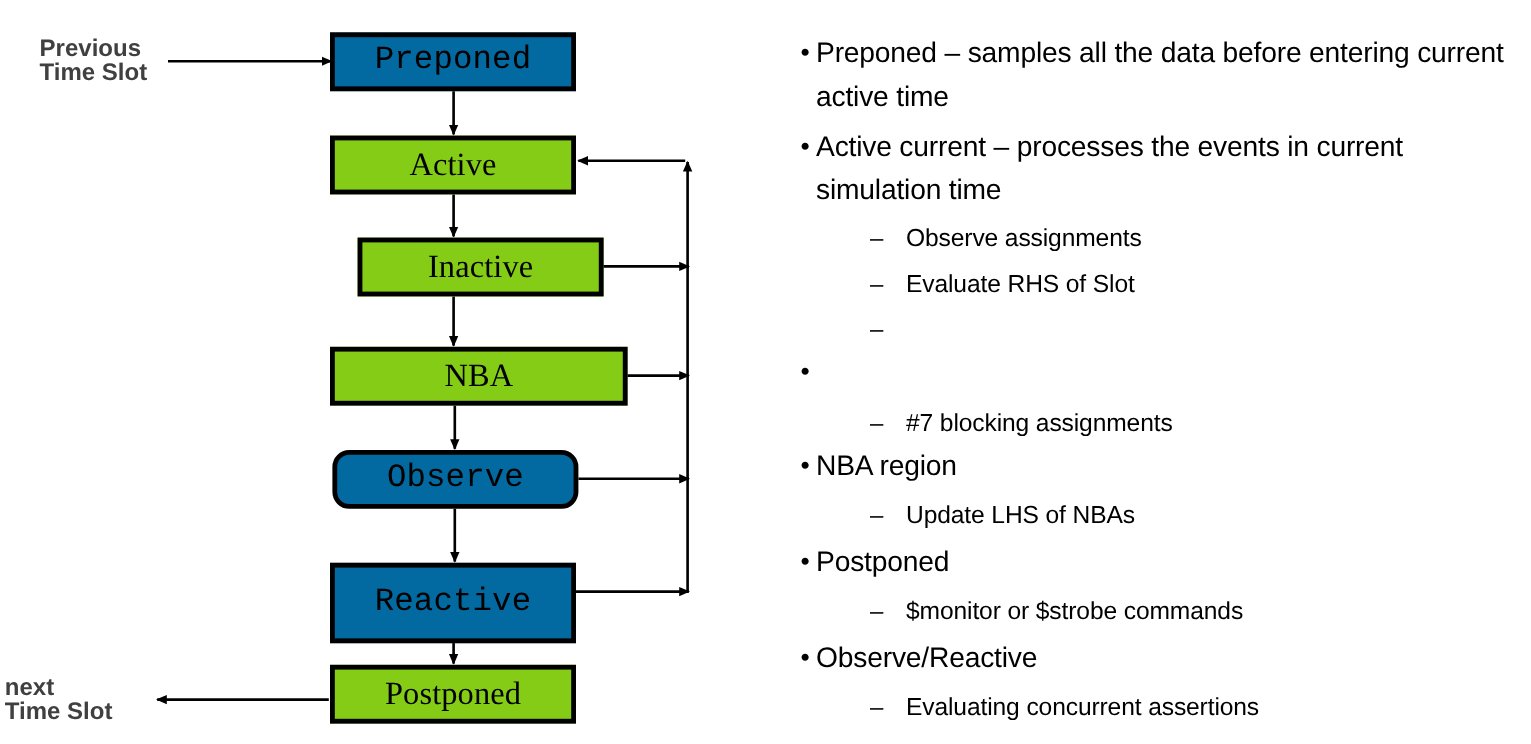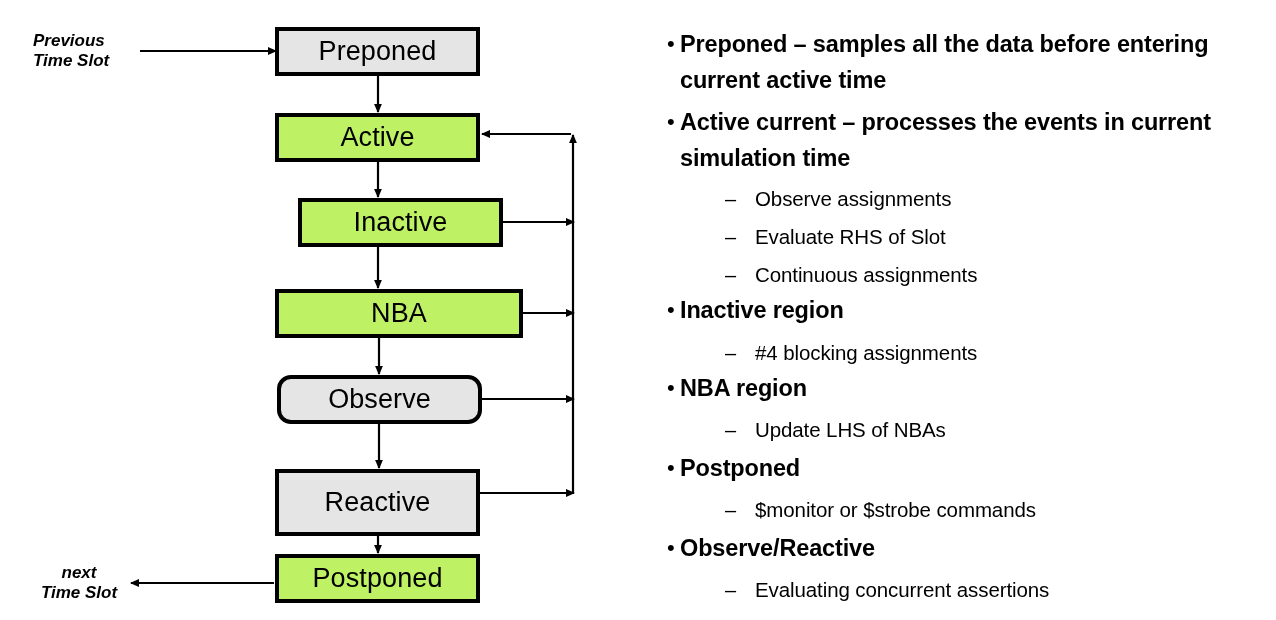--- a/index.html
+++ b/index.html
@@ -6,34 +6,34 @@
   body{width:1276px;height:620px;position:relative;overflow:hidden;
        font-family:"Liberation Sans","DejaVu Sans",sans-serif;color:#000;}
 
   
   #diagram{position:absolute;left:0;top:0;width:640px;height:620px;}
   #diagram svg{position:absolute;left:0;top:0;}
 
   .node{position:absolute;box-sizing:border-box;border:4px solid #000;
         display:flex;align-items:center;justify-content:center;
         font-size:27px;line-height:1;letter-spacing:.1px;color:#000;}
-  .node.white{background:#e5e5e5;}
-  .node.gray{background:#bef264;}
+  .node.white{background:#0369a1;font-family:Liberation Mono, monospace;}
+  .node.gray{background:#84cc16;font-family:Liberation Serif, serif;}
 
-  .slotlabel{position:absolute;font-style:italic;font-weight:bold;
-             font-size:17px;line-height:20px;color:#000000;white-space:pre;}
+  .slotlabel{position:absolute;font-weight:bold;
+             font-size:20px;line-height:20px;color:#404040;white-space:pre;}
 
   
   #bullets{position:absolute;left:655px;top:0;width:621px;height:620px;}
   .blk{position:absolute;left:0;width:615px;}
 
   .l1{display:flex;align-items:flex-start;}
   .l1 .bul{width:25px;flex:0 0 25px;font-size:22px;line-height:36px;
            text-align:left;padding-left:12px;box-sizing:border-box;}
-  .l1 .txt{font-size:23.5px;font-weight:bold;line-height:36px;
+  .l1 .txt{font-size:23.5px;font-weight:normal;line-height:36px;
            letter-spacing:-.15px;}
 
   .l2{display:flex;align-items:flex-start;}
   .l2 .dash{width:30px;flex:0 0 30px;font-size:20px;line-height:38px;
             text-align:left;padding-left:70px;box-sizing:border-box;}
   .l2 .txt{font-size:20.5px;font-weight:normal;line-height:38px;
            padding-left:30px;letter-spacing:-.1px;}
 </style>
 </head>
 <body>
@@ -109,21 +109,21 @@
   </div>
   <div class="node white" style="left:275px;top:469px;width:205px;height:67px;">
     <span>Reactive</span>
   </div>
   <div class="node gray" style="left:275px;top:554px;width:205px;height:49px;">
     <span>Postponed</span>
   </div>
 
   <div class="slotlabel" style="left:33px;top:31px;text-align:left;">Previous
 Time Slot</div>
-  <div class="slotlabel" style="left:15px;top:563px;width:128px;text-align:center;">next
+  <div class="slotlabel" style="left:4px;top:563px;width:128px;text-align:left;">next
 Time Slot</div>
 </div>
 
 <div id="bullets">
 
   <div class="blk l1" style="top:26px;">
     <span class="bul">•</span>
     <span class="txt">Preponed – samples all the data before entering current active time</span>
   </div>
 
@@ -137,31 +137,29 @@
     <span class="txt">Observe assignments</span>
   </div>
 
   <div class="blk l2" style="top:218px;">
     <span class="dash">–</span>
     <span class="txt">Evaluate RHS of Slot</span>
   </div>
 
   <div class="blk l2" style="top:256px;">
     <span class="dash">–</span>
-    <span class="txt">Continuous assignments</span>
   </div>
 
   <div class="blk l1" style="top:292px;">
     <span class="bul">•</span>
-    <span class="txt">Inactive region</span>
   </div>
 
   <div class="blk l2" style="top:334px;">
     <span class="dash">–</span>
-    <span class="txt">#4 blocking assignments</span>
+    <span class="txt">#7 blocking assignments</span>
   </div>
 
   <div class="blk l1" style="top:370px;">
     <span class="bul">•</span>
     <span class="txt">NBA region</span>
   </div>
 
   <div class="blk l2" style="top:411px;">
     <span class="dash">–</span>
     <span class="txt">Update LHS of NBAs</span>

